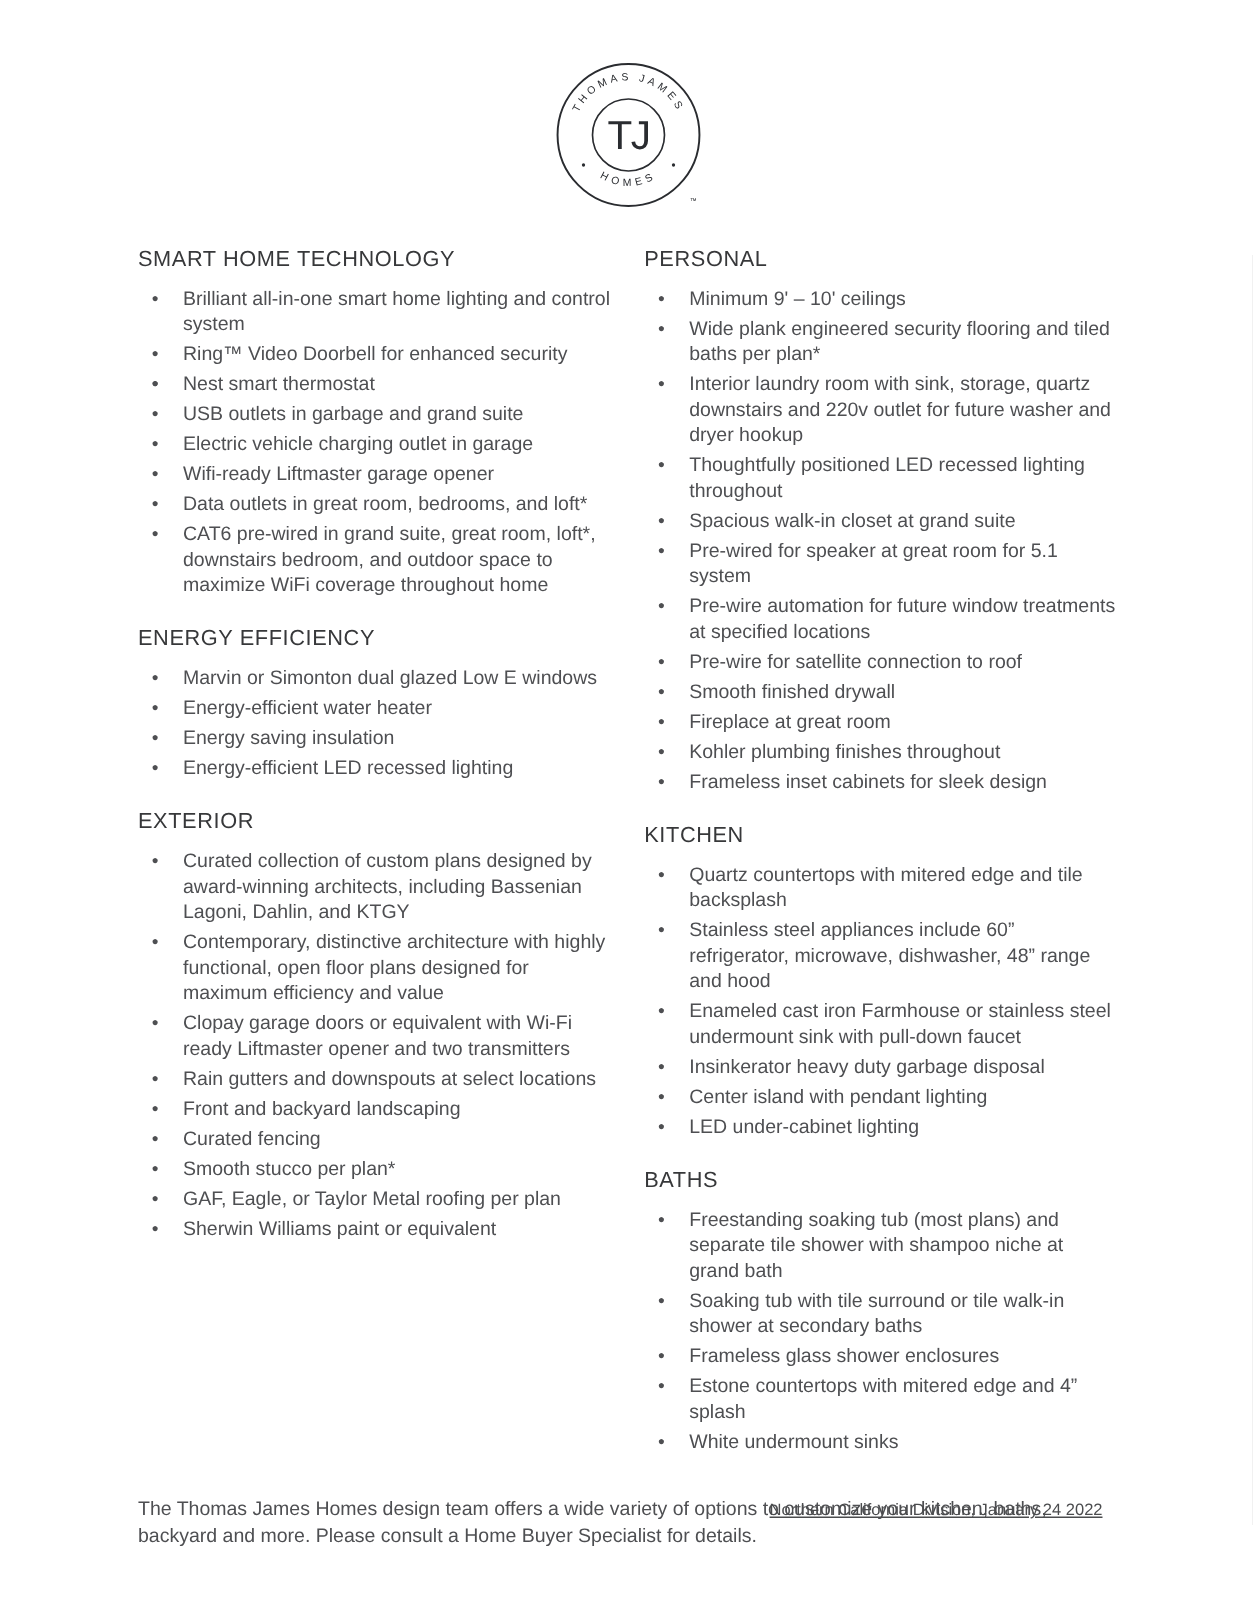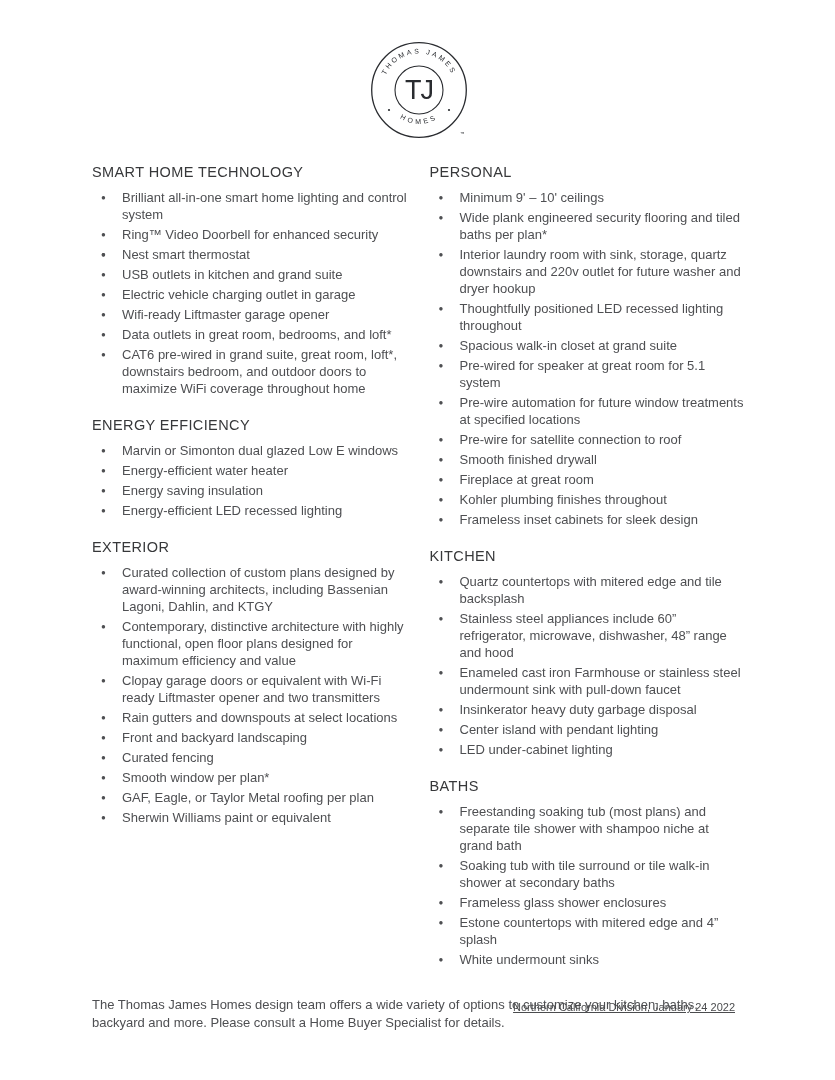--- a/index.html
+++ b/index.html
@@ -112,46 +112,46 @@
 
   <main class="columns">
     <div class="col">
         <section class="feature-section">
           <h2 class="section-heading">SMART HOME TECHNOLOGY</h2>
           <ul class="feature-list">
             <li class="feature-item"><span class="bullet" style="font-size: 8px;">●</span><span>Brilliant all-in-one smart home lighting and control system</span></li>
             <li class="feature-item"><span class="bullet" style="font-size: 8px;">●</span><span>Ring™ Video Doorbell for enhanced security</span></li>
             <li class="feature-item"><span class="bullet" style="font-size: 8px;">●</span></li>
             <li class="feature-item"><span class="bullet" style="font-size: 8px;">●</span><span>Nest smart thermostat</span></li>
-            <li class="feature-item"><span class="bullet" style="font-size: 8px;">●</span><span>USB outlets in kitchen and grand suite</span></li>
+            <li class="feature-item"><span class="bullet" style="font-size: 8px;">●</span><span>USB outlets in garbage and grand suite</span></li>
             <li class="feature-item"><span class="bullet" style="font-size: 8px;">●</span><span>Electric vehicle charging outlet in garage</span></li>
             <li class="feature-item"><span class="bullet" style="font-size: 8px;">●</span><span>Wifi-ready Liftmaster garage opener</span></li>
             <li class="feature-item"><span class="bullet" style="font-size: 8px;">●</span><span>Data outlets in great room, bedrooms, and loft*</span></li>
-            <li class="feature-item"><span class="bullet" style="font-size: 8px;">●</span><span>CAT6 pre-wired in grand suite, great room, loft*, downstairs bedroom, and outdoor doors to maximize WiFi coverage throughout home</span></li>
+            <li class="feature-item"><span class="bullet" style="font-size: 8px;">●</span><span>CAT6 pre-wired in grand suite, great room, loft*, downstairs bedroom, and outdoor space to maximize WiFi coverage throughout home</span></li>
           </ul>
         </section>
         <section class="feature-section">
           <h2 class="section-heading">ENERGY EFFICIENCY</h2>
           <ul class="feature-list">
             <li class="feature-item"><span class="bullet" style="font-size: 8px;">●</span><span>Marvin or Simonton dual glazed Low E windows</span></li>
             <li class="feature-item"><span class="bullet" style="font-size: 8px;">●</span><span>Energy-efficient water heater</span></li>
             <li class="feature-item"><span class="bullet" style="font-size: 8px;">●</span><span>Energy saving insulation</span></li>
             <li class="feature-item"><span class="bullet" style="font-size: 8px;">●</span><span>Energy-efficient LED recessed lighting</span></li>
           </ul>
         </section>
         <section class="feature-section">
           <h2 class="section-heading">EXTERIOR</h2>
           <ul class="feature-list">
             <li class="feature-item"><span class="bullet" style="font-size: 8px;">●</span><span>Curated collection of custom plans designed by award-winning architects, including Bassenian Lagoni, Dahlin, and KTGY</span></li>
             <li class="feature-item"><span class="bullet" style="font-size: 8px;">●</span><span>Contemporary, distinctive architecture with highly functional, open floor plans designed for maximum efficiency and value</span></li>
             <li class="feature-item"><span class="bullet" style="font-size: 8px;">●</span><span>Clopay garage doors or equivalent with Wi-Fi ready Liftmaster opener and two transmitters</span></li>
             <li class="feature-item"><span class="bullet" style="font-size: 8px;">●</span><span>Rain gutters and downspouts at select locations</span></li>
             <li class="feature-item"><span class="bullet" style="font-size: 8px;">●</span><span>Front and backyard landscaping</span></li>
             <li class="feature-item"><span class="bullet" style="font-size: 8px;">●</span><span>Curated fencing</span></li>
-            <li class="feature-item"><span class="bullet" style="font-size: 8px;">●</span><span>Smooth window per plan*</span></li>
+            <li class="feature-item"><span class="bullet" style="font-size: 8px;">●</span><span>Smooth stucco per plan*</span></li>
             <li class="feature-item"><span class="bullet" style="font-size: 8px;">●</span><span>GAF, Eagle, or Taylor Metal roofing per plan</span></li>
             <li class="feature-item"><span class="bullet" style="font-size: 8px;">●</span><span>Sherwin Williams paint or equivalent</span></li>
           </ul>
         </section>
       </div>
     <div class="col">
         <section class="feature-section">
           <h2 class="section-heading">PERSONAL</h2>
           <ul class="feature-list">
             <li class="feature-item"><span class="bullet" style="font-size: 8px;">●</span><span>Minimum 9' – 10' ceilings</span></li>

